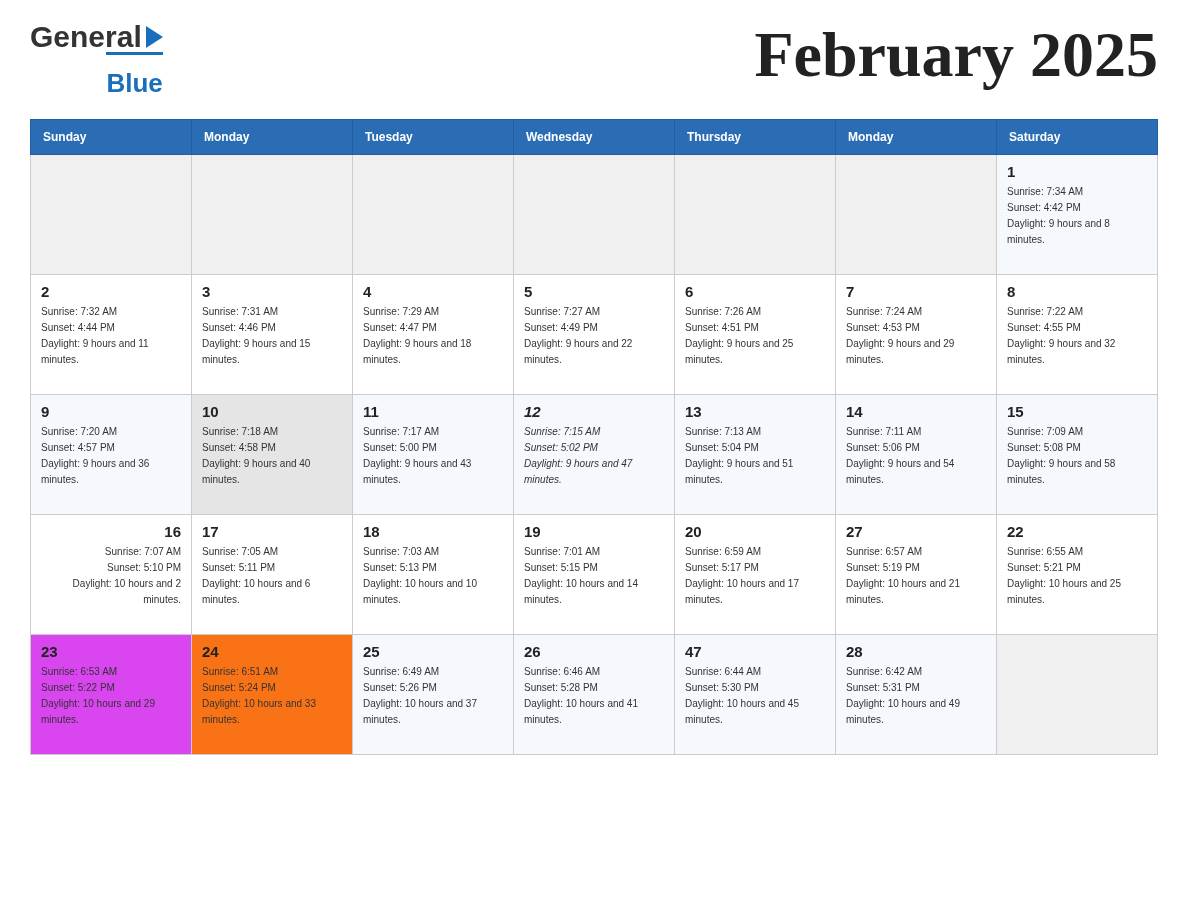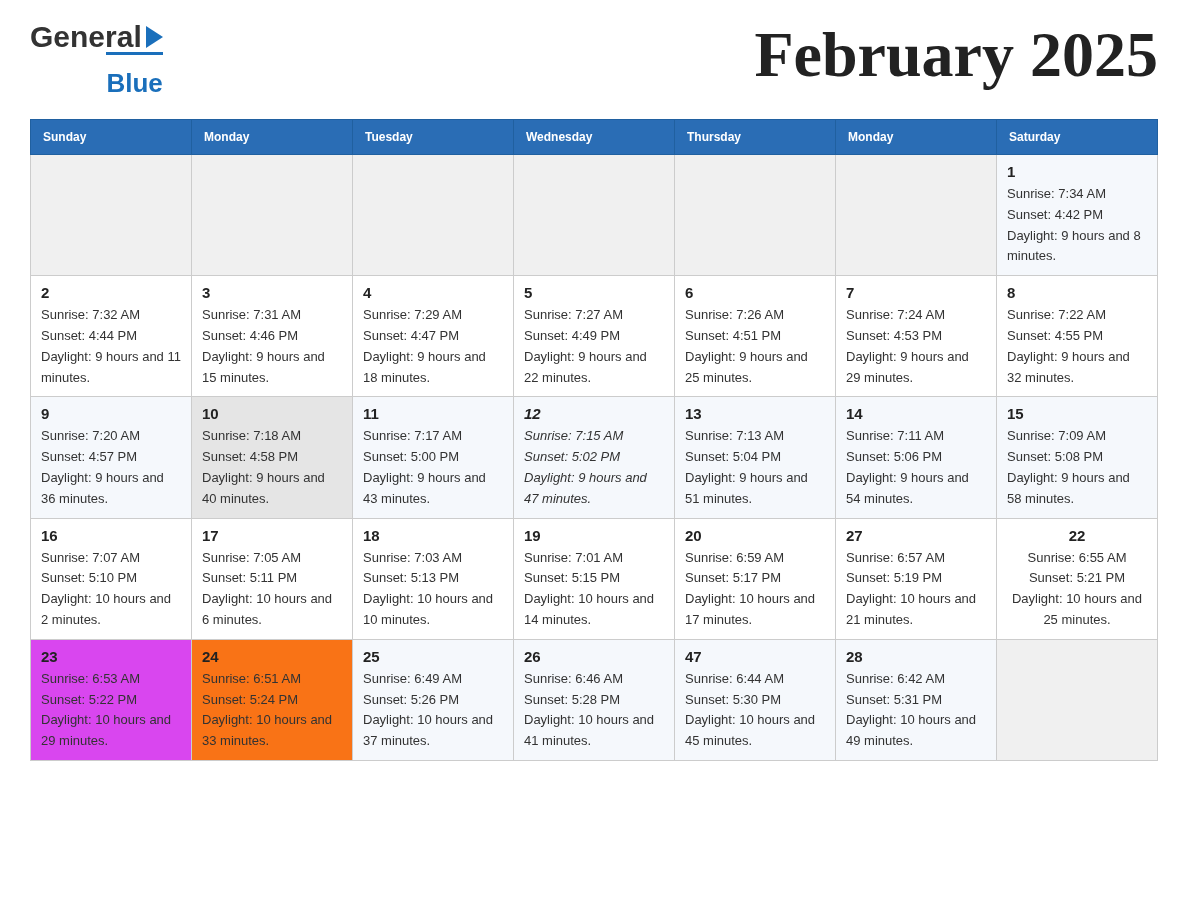--- a/index.html
+++ b/index.html
@@ -63,21 +63,21 @@
       background: #fff;
     }
     .day-num {
       font-size: 15px;
       font-weight: bold;
       color: #222;
       display: block;
       margin-bottom: 4px;
     }
     .day-info {
-      font-size: 13px;
+      font-size: 10px;
       color: #333;
       line-height: 1.6;
     }
     .empty-cell {
       background: #f0f0f0 !important;
     }
     .logo-col {
       display: flex;
       flex-direction: column;
       align-items: flex-end;
@@ -193,21 +193,21 @@
         <td style="background: rgb(245, 248, 252);">
           <span class="day-num">14</span>
           <div class="day-info">Sunrise: 7:11 AM<br>Sunset: 5:06 PM<br>Daylight: 9 hours and 54 minutes.</div>
         </td>
         <td style="background: rgb(245, 248, 252);">
           <span class="day-num">15</span>
           <div class="day-info">Sunrise: 7:09 AM<br>Sunset: 5:08 PM<br>Daylight: 9 hours and 58 minutes.</div>
         </td>
       </tr>
       <tr>
-        <td style="background: rgb(255, 255, 255);">
+        <td style="background: rgb(255, 255, 255); text-align: right;">
           <span class="day-num">16</span>
           <div class="day-info">Sunrise: 7:07 AM<br>Sunset: 5:10 PM<br>Daylight: 10 hours and 2 minutes.</div>
         </td>
         <td style="background: rgb(255, 255, 255);">
           <span class="day-num">17</span>
           <div class="day-info">Sunrise: 7:05 AM<br>Sunset: 5:11 PM<br>Daylight: 10 hours and 6 minutes.</div>
         </td>
         <td style="background: rgb(255, 255, 255);">
           <span class="day-num">18</span>
           <div class="day-info">Sunrise: 7:03 AM<br>Sunset: 5:13 PM<br>Daylight: 10 hours and 10 minutes.</div>
@@ -217,21 +217,21 @@
           <div class="day-info">Sunrise: 7:01 AM<br>Sunset: 5:15 PM<br>Daylight: 10 hours and 14 minutes.</div>
         </td>
         <td style="background: rgb(255, 255, 255);">
           <span class="day-num">20</span>
           <div class="day-info">Sunrise: 6:59 AM<br>Sunset: 5:17 PM<br>Daylight: 10 hours and 17 minutes.</div>
         </td>
         <td style="background: rgb(255, 255, 255);">
           <span class="day-num">27</span>
           <div class="day-info">Sunrise: 6:57 AM<br>Sunset: 5:19 PM<br>Daylight: 10 hours and 21 minutes.</div>
         </td>
-        <td style="background: rgb(255, 255, 255); text-align: center;">
+        <td style="background: rgb(255, 255, 255);">
           <span class="day-num">22</span>
           <div class="day-info">Sunrise: 6:55 AM<br>Sunset: 5:21 PM<br>Daylight: 10 hours and 25 minutes.</div>
         </td>
       </tr>
       <tr>
         <td style="background: #d946ef;">
           <span class="day-num">23</span>
           <div class="day-info">Sunrise: 6:53 AM<br>Sunset: 5:22 PM<br>Daylight: 10 hours and 29 minutes.</div>
         </td>
         <td style="background: #f97316;">

